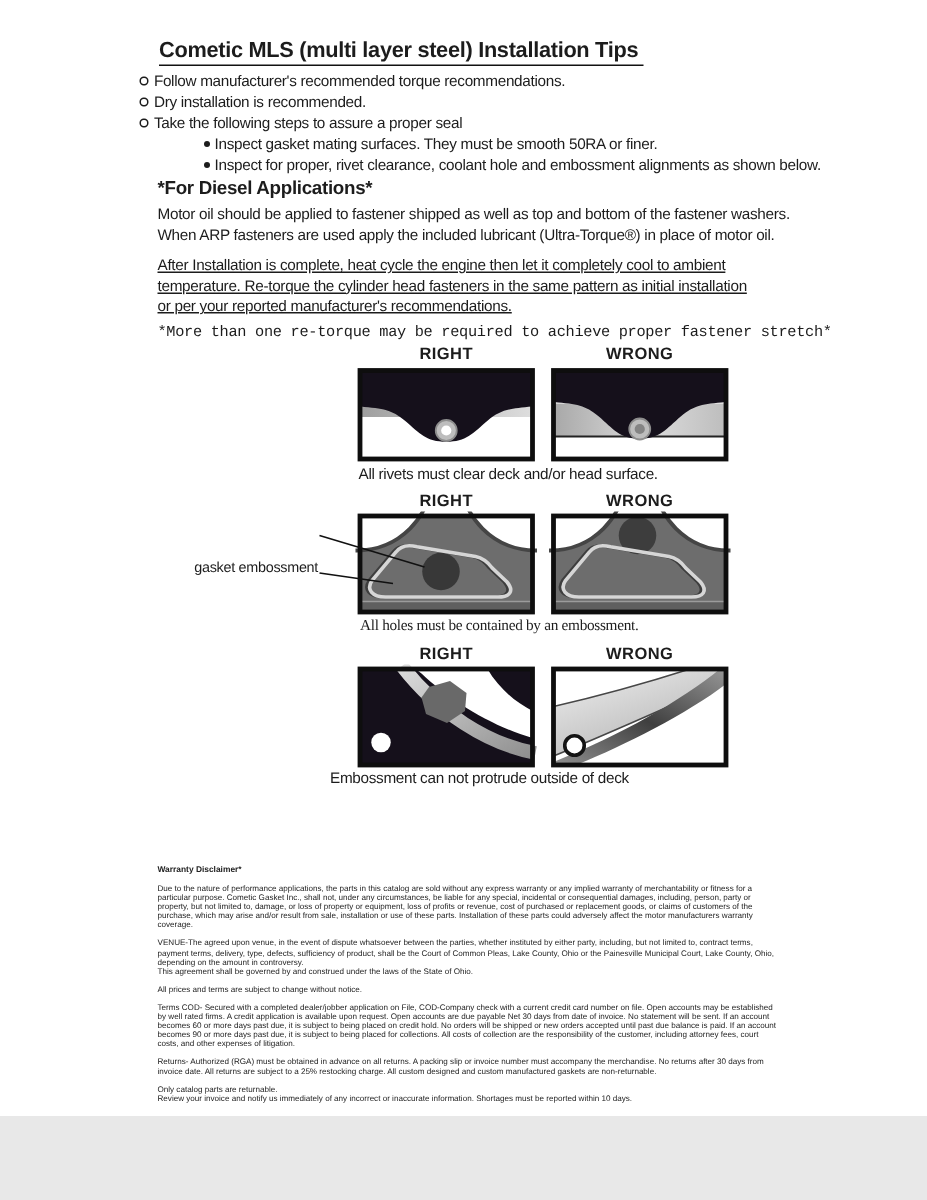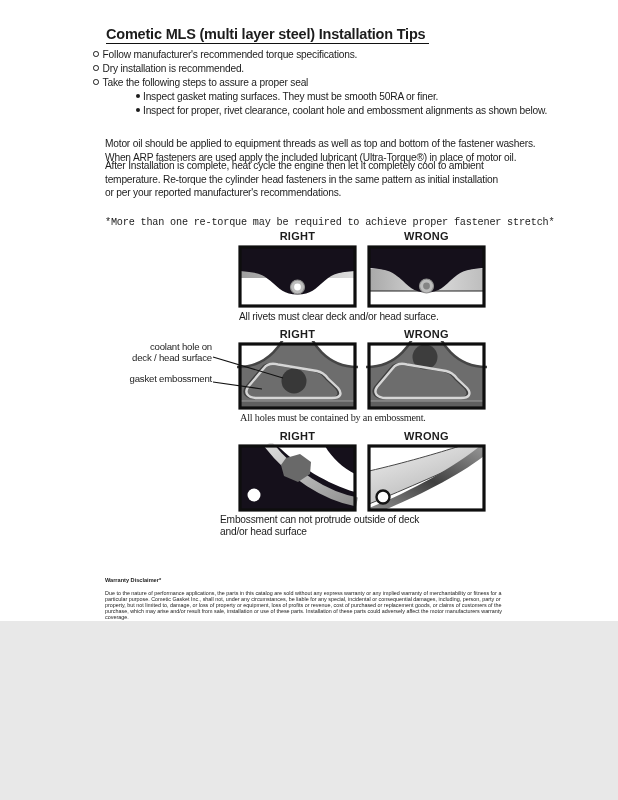--- a/index.html
+++ b/index.html
@@ -1,17 +1,17 @@
 <!DOCTYPE html>
 <html><head>
 <meta charset="utf-8">
 <style>
   html,body { margin:0; padding:0; background:#e8e8e8; }
   .page {
-    position:relative; width:618px; height:621px; margin:0 auto;
+    position:relative; width:618px; height:744px; margin:0 auto;
     background:#ffffff; overflow:hidden;
     font-family:"Liberation Sans", sans-serif; color:#1c1c1c;
   }
   .abs { position:absolute; }
 
   .title {
     left:106px; top:26px; font-size:14.5px; font-weight:bold;
     letter-spacing:-0.2px; white-space:nowrap;
     border-bottom:1.6px solid #111; padding:0 4px 1px 0;
   }
@@ -22,21 +22,21 @@
   .marker-o { width:3.6px; height:3.6px; border:1px solid #1c1c1c;
               border-radius:50%; margin-right:4px; flex:none; }
   .tip.sub { margin-left:43px; }
   .marker-dot { width:4px; height:4px; background:#1c1c1c; border-radius:50%;
                 margin-right:3px; flex:none; }
 
   .diesel-heading { left:105px; top:118px; font-size:12.5px; font-weight:bold;
                     letter-spacing:-0.2px; white-space:nowrap; }
   .para { left:105px; font-size:10.2px; letter-spacing:-0.2px; line-height:13.5px; }
   .para div { white-space:nowrap; }
-  .p1 { top:137px; } .p2 { top:159px; } .p3 { top:216px;font-family:Liberation Mono, monospace; }
+  .p1 { top:137px; } .p2 { top:171px;text-decoration:underline; } .p3 { top:216px;font-family:Liberation Mono, monospace; }
 
   .fig-label { position:absolute; width:121px; text-align:center;
                font-size:11px; font-weight:600; letter-spacing:0.3px; }
   .panel { position:absolute; width:121px; line-height:0; }
   .caption { position:absolute; font-size:10.2px; letter-spacing:-0.2px;
              white-space:nowrap; line-height:12px; }
 
   .side-label { position:absolute; left:116px; width:96px; text-align:right;
                 font-size:9.6px; letter-spacing:-0.2px; line-height:10.5px; }
 
@@ -51,43 +51,44 @@
 </head>
 <body>
 
 <div class="page">
 
   <div class="abs title">Cometic MLS (multi layer steel) Installation Tips</div>
 
   <div class="abs tips">
     <div class="tip">
       <span class="marker-o"></span>
-      <span>Follow manufacturer's recommended torque specifications.</span>
+      <span>Follow manufacturer's recommended torque recommendations.</span>
     </div>
     <div class="tip">
       <span class="marker-o"></span>
       <span>Dry installation is recommended.</span>
     </div>
     <div class="tip">
       <span class="marker-o"></span>
       <span>Take the following steps to assure a proper seal</span>
     </div>
     <div class="tip sub">
       <span class="marker-dot"></span>
       <span>Inspect gasket mating surfaces.  They must be smooth 50RA or finer.</span>
     </div>
     <div class="tip sub">
       <span class="marker-dot"></span>
       <span>Inspect for proper, rivet clearance, coolant hole and embossment alignments as shown below.</span>
     </div>
   </div>
 
+  <div class="abs diesel-heading">*For Diesel Applications*</div>
 
   <div class="abs para p1">
-    <div>Motor oil should be applied to equipment threads as well as top and bottom of the fastener washers.</div>
+    <div>Motor oil should be applied to fastener shipped as well as top and bottom of the fastener washers.</div>
     <div>When ARP fasteners are used apply the included lubricant (Ultra-Torque®) in place of motor oil.</div>
   </div>
   <div class="abs para p2">
     <div>After Installation is complete, heat cycle the engine then let it completely cool to ambient</div>
     <div>temperature. Re-torque the cylinder head fasteners in the same pattern as initial installation</div>
     <div>or per your reported manufacturer's recommendations.</div>
   </div>
   <div class="abs para p3">
     <div>*More than one re-torque may be required to achieve proper fastener stretch*</div>
   </div>
@@ -157,24 +158,20 @@
       <circle cx="120" cy="-24" r="50" fill="#ffffff" stroke="#454545" stroke-width="2.6"></circle>
       <rect x="3" y="60" width="115" height="7" fill="#5f5f5f"></rect>
       <line x1="3" y1="60" x2="118" y2="60" stroke="#9b9b9b" stroke-width="1"></line>
       <circle cx="59" cy="16" r="12.5" fill="#3d3d3d"></circle>
       <path d="M20,57 C11,57 7,52 11,46 L27,27 C30,23 35,22 41,23.5 L80,30 C85,31 88,33.5 91,37.5 L101,47 C106,53 103,57 95,57 Z" fill="none" stroke="#3e3e3e" stroke-width="2" transform="translate(-2,0)"></path>
       <path d="M20,57 C11,57 7,52 11,46 L27,27 C30,23 35,22 41,23.5 L80,30 C85,31 88,33.5 91,37.5 L101,47 C106,53 103,57 95,57 Z" fill="none" stroke="#d6d6d6" stroke-width="2.4"></path>
       <rect x="3" y="3" width="115" height="64" fill="none" stroke="#0e0e0e" stroke-width="3.2"></rect>
     </svg>
   </div>
 
-  <div class="side-label" style="top:342px;">
-    <div>coolant hole on</div>
-    <div>deck / head surface</div>
-  </div>
   <div class="side-label" style="top:374px;">gasket embossment</div>
 
   <svg class="abs" style="left:210px; top:350px;" width="92" height="45" viewBox="0 0 92 45">
     <line x1="3" y1="7" x2="73" y2="28" stroke="#111111" stroke-width="1.1"></line>
     <line x1="3" y1="32" x2="52" y2="39" stroke="#111111" stroke-width="1.1"></line>
   </svg>
 
   <div class="caption" style="left:240px; top:412px;font-family:Liberation Serif, serif;">All holes must be contained by an embossment.</div>
 
   <div class="fig-label" style="left:237px; top:430px;">RIGHT</div>
@@ -213,21 +210,20 @@
       <rect x="3" y="3" width="115" height="64" fill="#ffffff"></rect>
       <path d="M3,28 C38,20 72,10 94,3 L118,3 L118,11 C82,27 40,46 3,61 Z" fill="url(#w3b)" stroke="#474747" stroke-width="1"></path>
       <path d="M3,65 C48,47 88,24 114,3 L118,3 L118,13 C92,33 48,55 18,67 L3,67 Z" fill="url(#w3d)"></path>
       <circle cx="17" cy="54" r="6.5" fill="#ffffff" stroke="#141414" stroke-width="2.4"></circle>
       <rect x="3" y="3" width="115" height="64" fill="none" stroke="#0e0e0e" stroke-width="3.2"></rect>
     </svg>
   </div>
 
   <div class="caption" style="left:220px; top:514px;">
     <div>Embossment can not protrude outside of deck</div>
-    <div>and/or head surface</div>
   </div>
 
   <div class="abs legal">
     <div class="legal-heading">Warranty Disclaimer*</div>
     <p>Due to the nature of performance applications, the parts in this catalog are sold without any express warranty or any implied warranty of merchantability or fitness for a particular purpose.  Cometic Gasket Inc., shall not, under any circumstances, be liable for any special, incidental or consequential damages, including, person, party or property, but not limited to, damage, or loss of property or equipment, loss of profits or revenue, cost of purchased or replacement goods, or claims of customers of the purchase, which may arise and/or result from sale, installation or use of these parts.  Installation of these parts could adversely affect the motor manufacturers warranty coverage.</p>
     <p class="tight">VENUE-The agreed upon venue, in the event of dispute whatsoever between the parties, whether instituted by either party, including, but not limited to, contract terms, payment terms, delivery, type, defects, sufficiency of product, shall be the Court of Common Pleas, Lake County, Ohio or the Painesville Municipal Court, Lake County, Ohio, depending on the amount in controversy.</p>
     <p>This agreement shall be governed by and construed under the laws of the State of Ohio.</p>
     <p>All prices and terms are subject to change without notice.</p>
     <p>Terms COD- Secured with a completed dealer/jobber application on File, COD-Company check with a current credit card number on file.  Open accounts may be established by well rated firms.  A credit application is available upon request.  Open accounts are due payable Net 30 days from date of invoice.  No statement will be sent.  If an account becomes 60 or more days past due, it is subject to being placed on credit hold.  No orders will be shipped or new orders accepted until past due balance is paid.  If an account becomes 90 or more days past due, it is subject to being placed for collections.  All costs of collection are the responsibility of the customer, including attorney fees, court costs, and other expenses of litigation.</p>
     <p>Returns- Authorized (RGA) must be obtained in advance on all returns.  A packing slip or invoice number must accompany the merchandise.  No returns after 30 days from invoice date.  All returns are subject to a 25% restocking charge.  All custom designed and custom manufactured gaskets are non-returnable.</p>

